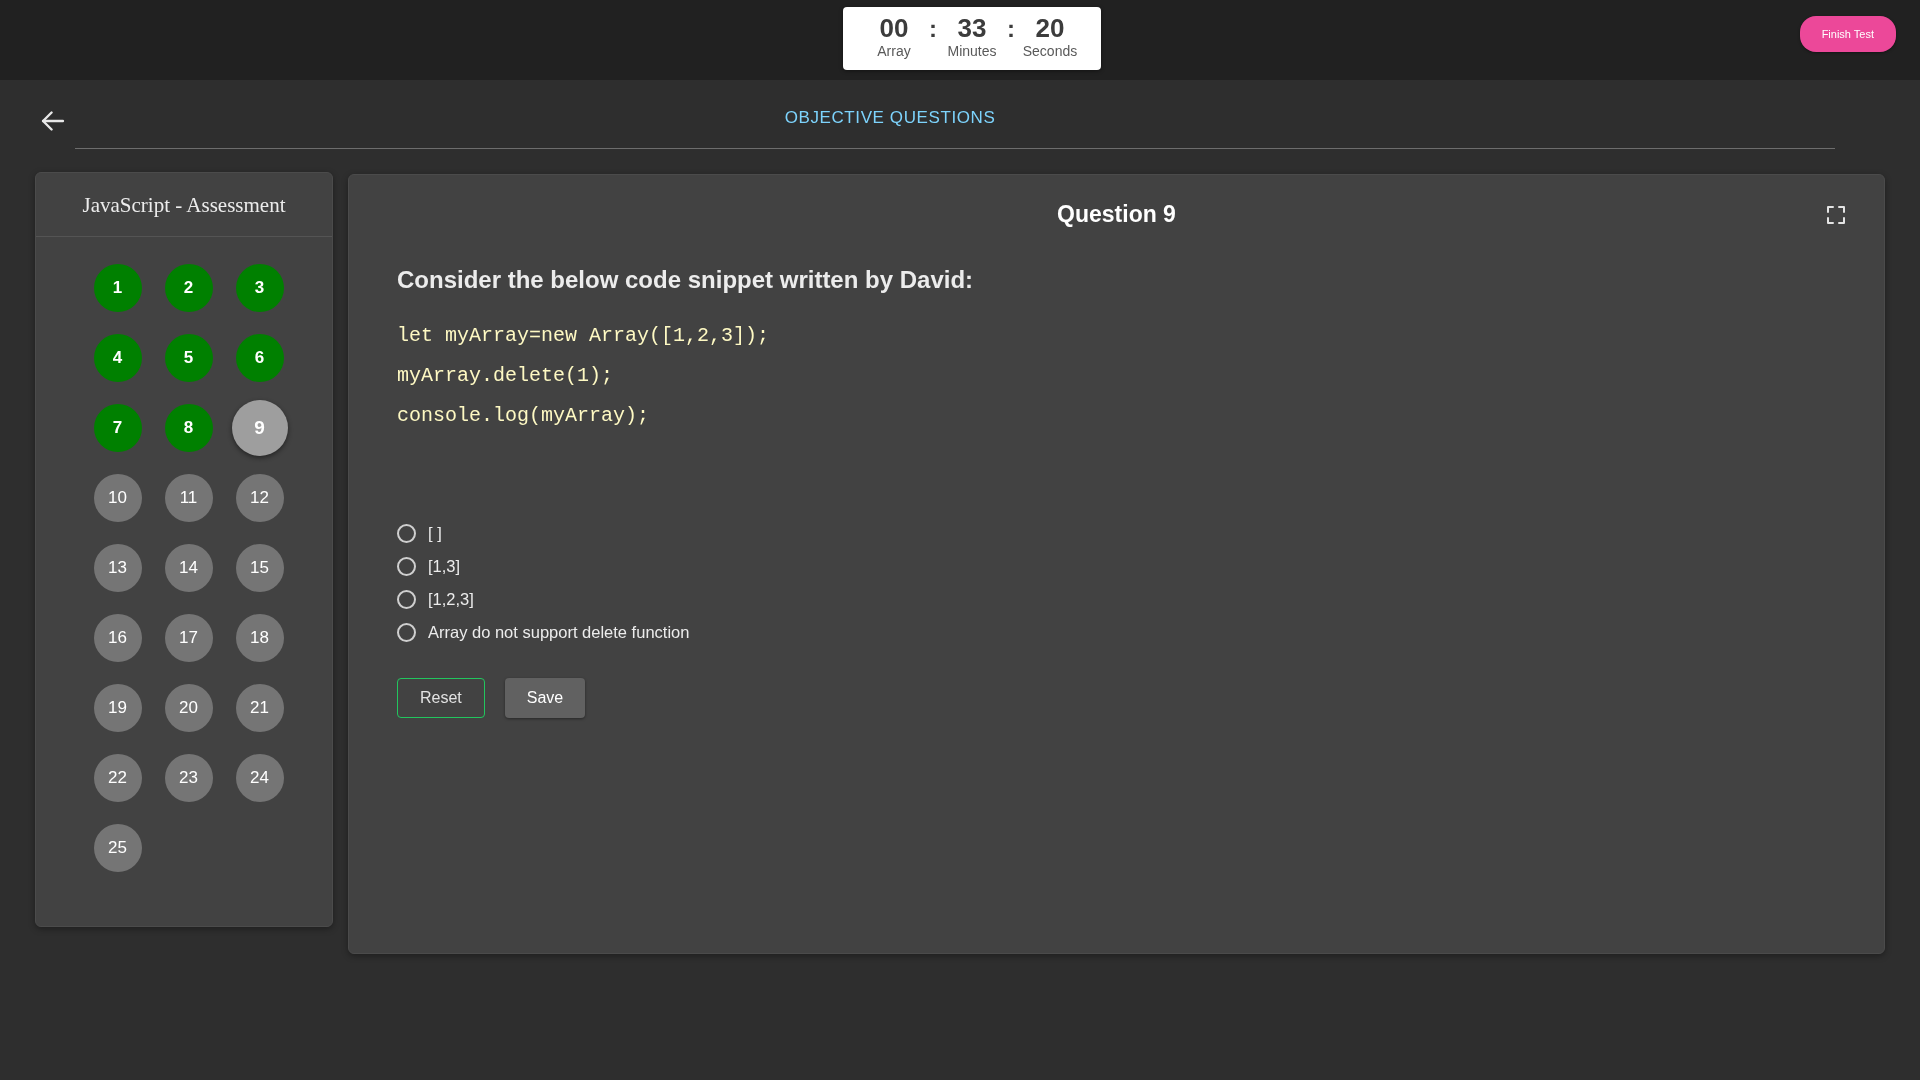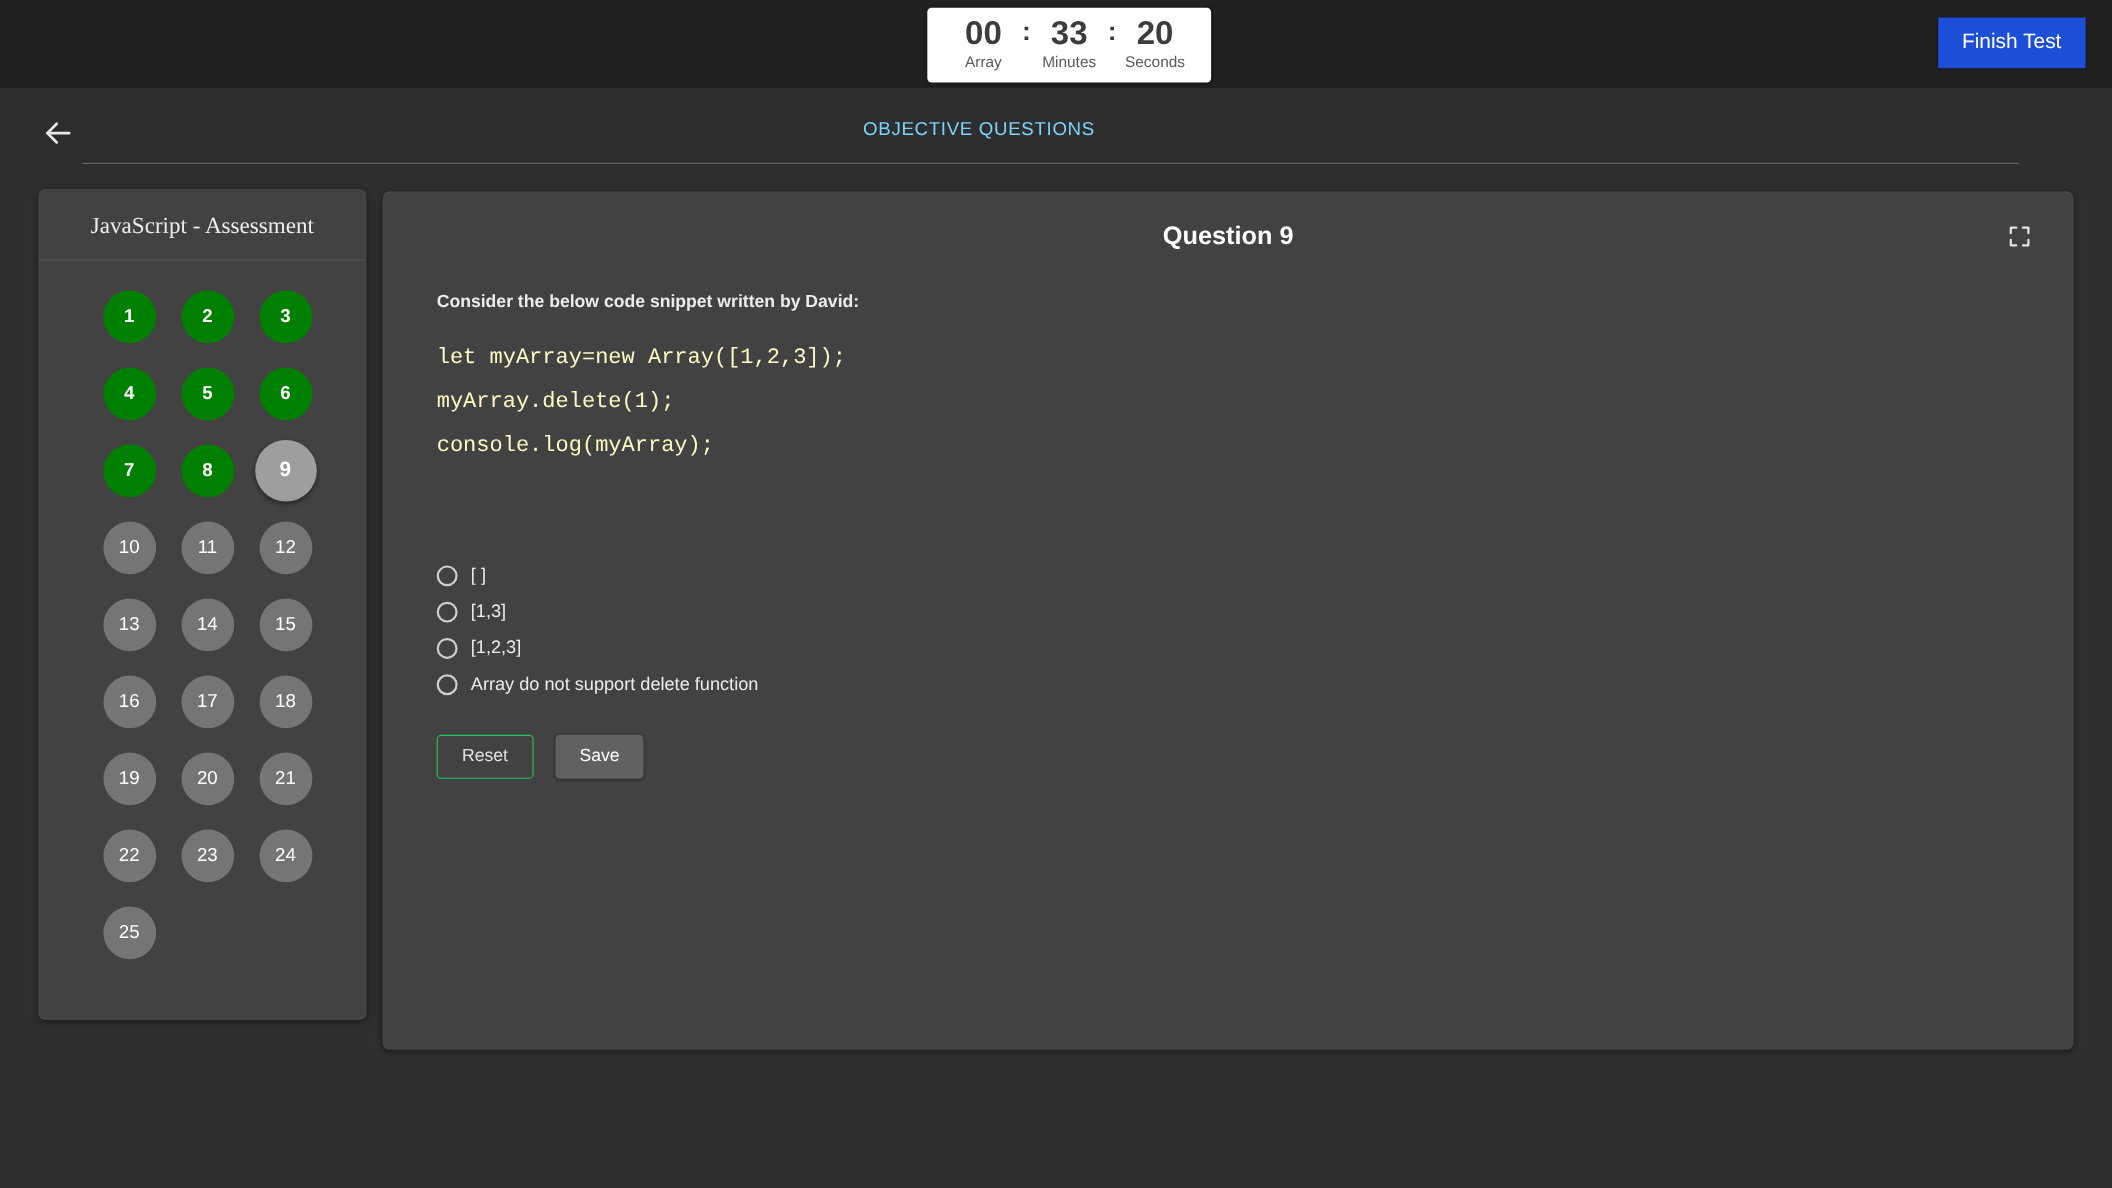--- a/index.html
+++ b/index.html
@@ -29,21 +29,21 @@
     min-width: 232px;
   }
   .timer-digits {
     display: flex;
     justify-content: center;
     align-items: baseline;
     gap: 0;
   }
   .timer-unit { width: 66px; text-align: center; }
   .timer-num {
-    font-size: 30px;
+    font-size: 26px;
     font-weight: bold;
     color: #3c3c3c;
     line-height: 1.05;
     display: block;
   }
   .timer-label {
     font-size: 14px;
     color: #595959;
     display: block;
     line-height: 1.3;
@@ -53,25 +53,25 @@
     font-weight: bold;
     color: #3c3c3c;
     padding: 0 2px;
     align-self: flex-start;
     line-height: 1.15;
   }
   .finish-btn {
     position: absolute;
     right: 24px;
     top: 16px;
-    background: #1d4ed8;
+    background: #ec4899;
     color: #ffffff;
     border: none;
-    border-radius: 0;
-    font-size: 19px;
+    border-radius: 16px;
+    font-size: 11px;
     font-family: "Liberation Sans", sans-serif;
     padding: 12px 22px;
     cursor: pointer;
     box-shadow: 0 1px 3px rgba(0,0,0,.4);
   }
 
   
   .section-header {
     position: relative;
     height: 90px;
@@ -196,21 +196,21 @@
     position: absolute;
     right: 36px;
     top: 28px;
     width: 24px;
     height: 24px;
     cursor: pointer;
   }
   .qp-body { padding: 38px 0 0 48px; }
   .q-prompt {
     color: #ececec;
-    font-size: 16px;
+    font-size: 24px;
     font-weight: bold;
     margin-bottom: 22px;
   }
   .code-block {
     font-family: Liberation Mono, monospace;
     font-size: 20px;
     color: #fef9c3;
     line-height: 2.0;
     white-space: pre;
   }

